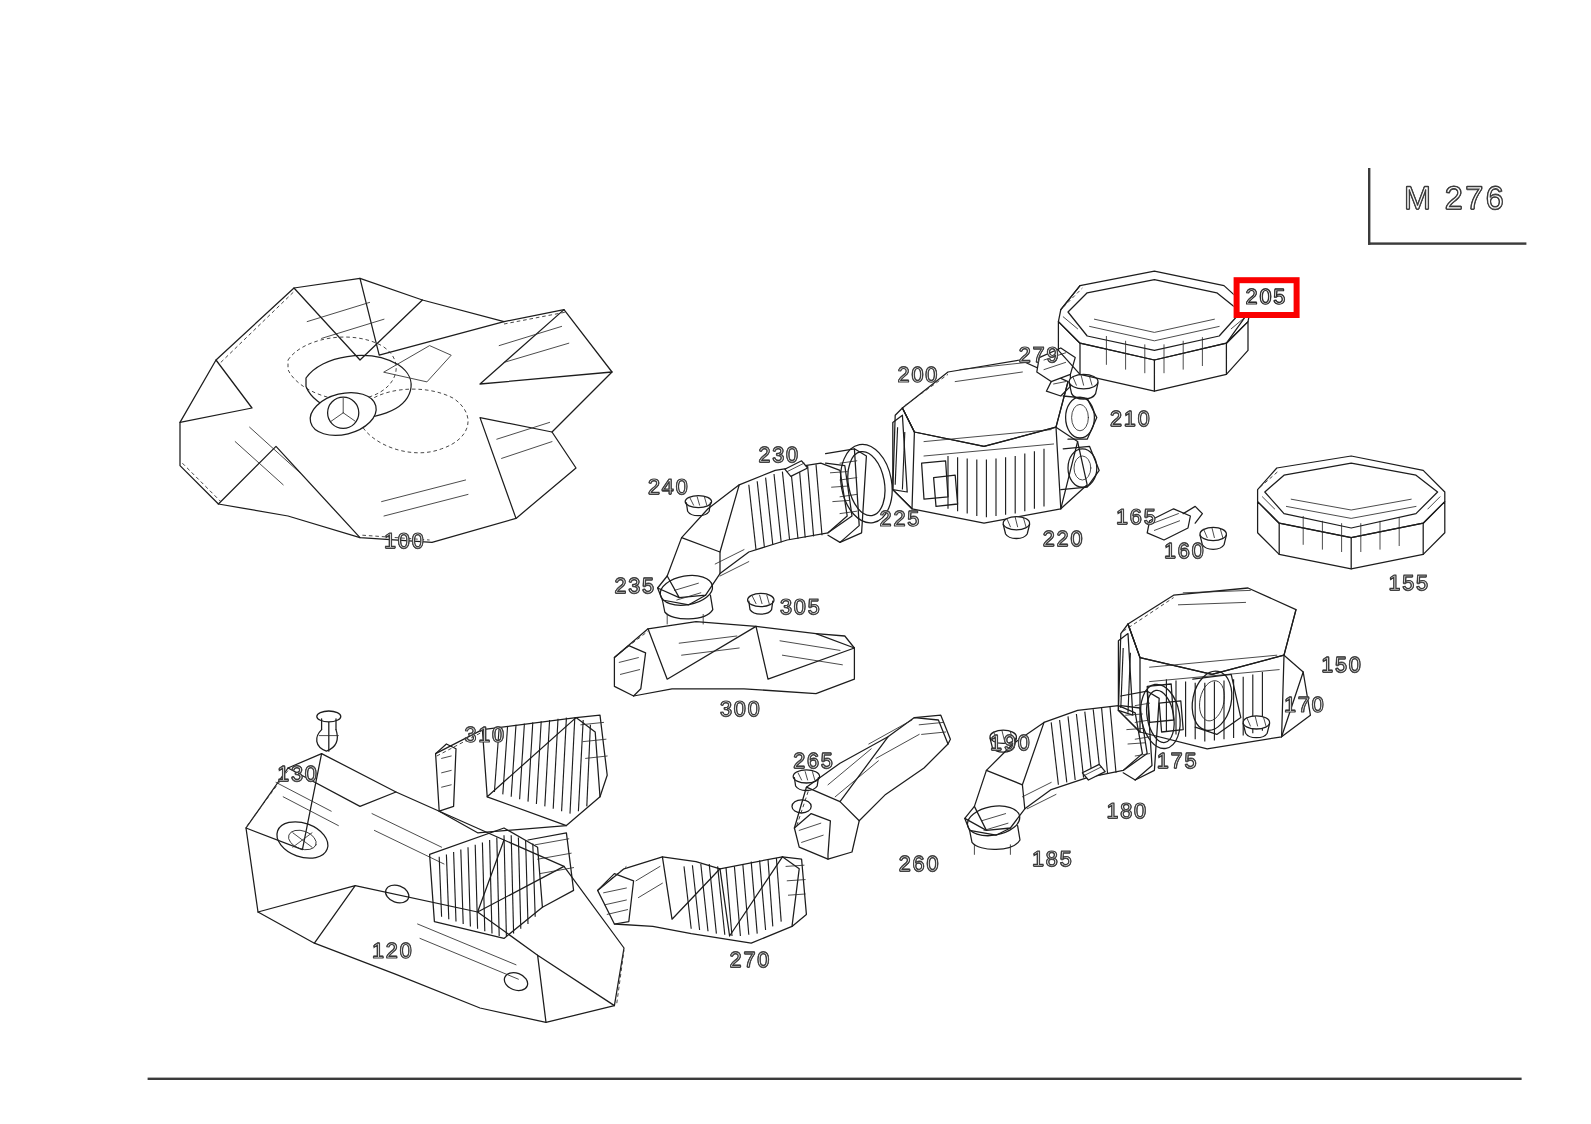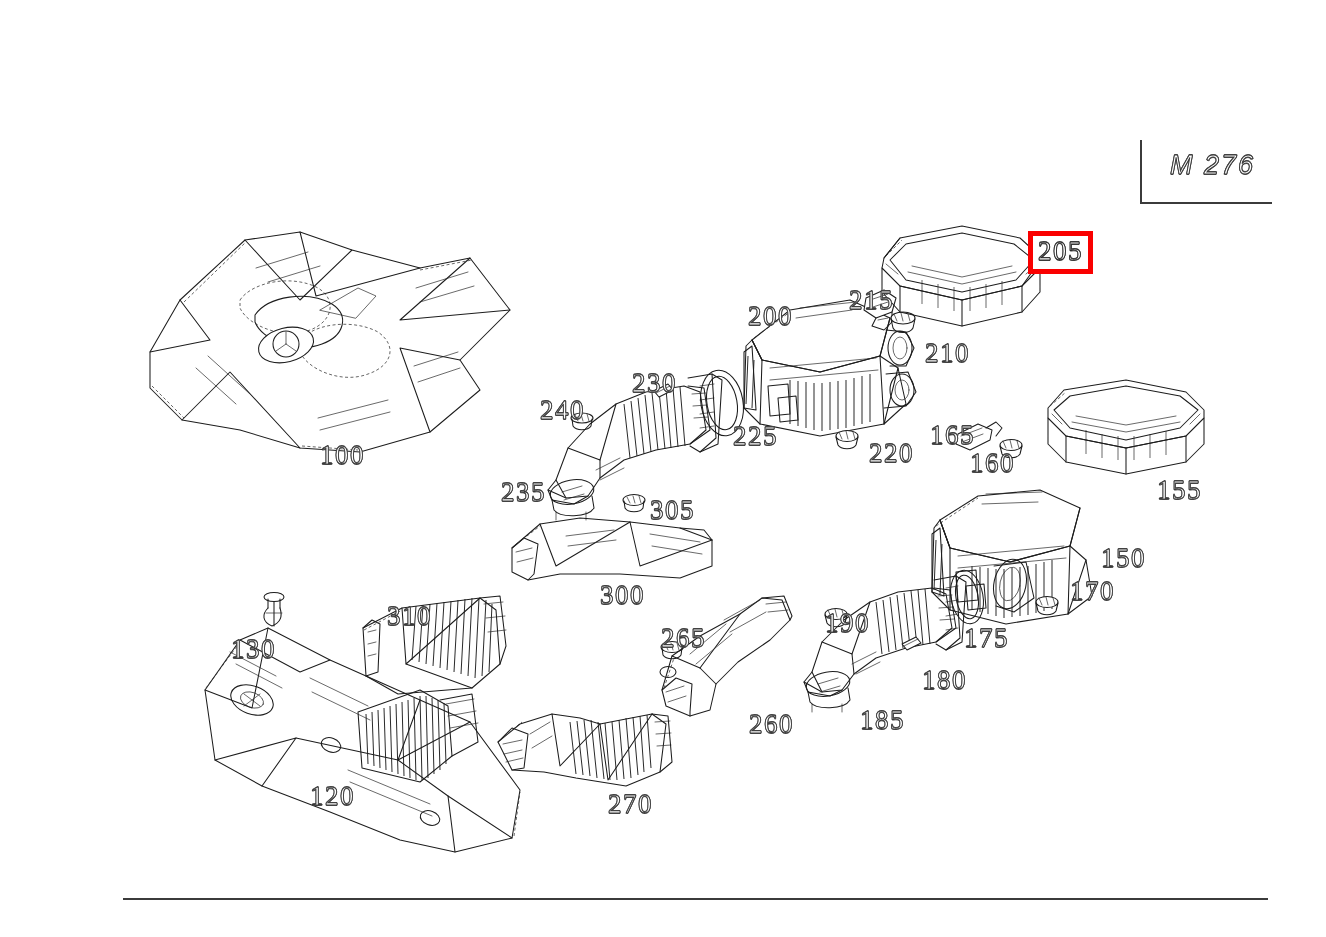--- a/index.html
+++ b/index.html
@@ -21,22 +21,22 @@
     position: absolute;
     left: 0;
     top: 0;
     width: 1326px;
     height: 937px;
   }
 
   
   .callout {
     position: absolute;
-    font-family: Liberation Serif, serif;
-    font-size: 27px;
+    font-family: Liberation Sans, sans-serif;
+    font-size: 18px;
     letter-spacing: 1.5px;
     color: #ffffff;
     -webkit-text-stroke: 0.9px #3a3a3a;
     text-shadow:
       -0.6px 0 #4a4a4a, 0.6px 0 #4a4a4a,
       0 -0.6px #4a4a4a, 0 0.6px #4a4a4a;
     white-space: nowrap;
     line-height: 1;
     user-select: none;
   }
@@ -51,21 +51,20 @@
 
   
   #engine-code-block {
     position: absolute;
     left: 1140px;
     top: 140px;
     width: 130px;
     height: 62px;
     border-left: 2px solid #3b3b3b;
     border-bottom: 2px solid #3b3b3b;
-    font-style: italic;
   }
   #engine-code-text {
     position: absolute;
     left: 28px;
     top: 10px;
     font-family: "Liberation Sans", sans-serif;
     font-size: 27px;
     letter-spacing: 2px;
     color: #ffffff;
     -webkit-text-stroke: 1px #3a3a3a;
@@ -534,25 +533,25 @@
       <div class="callout" style="left: 970px; top: 450px;">160</div>
       <div class="callout" style="left: 930px; top: 422px;">165</div>
       <div class="callout" style="left: 1070px; top: 578px;">170</div>
       <div class="callout" style="left: 964px; top: 625px;">175</div>
       <div class="callout" style="left: 922px; top: 667px;">180</div>
       <div class="callout" style="left: 860px; top: 707px;">185</div>
       <div class="callout" style="left: 825px; top: 570px; margin-top: 40px;">190</div>
       <div class="callout" style="left: 748px; top: 303px;">200</div>
       <div class="callout highlight" style="left: 1028px; top: 231px; border-color: rgb(250, 0, 0);">205</div>
       <div class="callout" style="left: 925px; top: 340px;">210</div>
-      <div class="callout" style="left: 849px; top: 287px;">215</div>
+      <div class="callout" style="left: 849px; top: 287px;">279</div>
       <div class="callout" style="left: 869px; top: 440px;">220</div>
       <div class="callout" style="left: 733px; top: 423px;">225</div>
       <div class="callout" style="left: 632px; top: 370px;">230</div>
-      <div class="callout" style="left: 501px; top: 479px;">235</div>
+      <div class="callout" style="left: 512px; top: 479px;">235</div>
       <div class="callout" style="left: 540px; top: 397px;">240</div>
       <div class="callout" style="left: 749px; top: 711px; text-align: right;">260</div>
       <div class="callout" style="left: 661px; top: 625px;">265</div>
       <div class="callout" style="left: 608px; top: 791px;">270</div>
       <div class="callout" style="left: 600px; top: 582px;">300</div>
       <div class="callout" style="left: 650px; top: 497px;">305</div>
       <div class="callout" style="left: 387px; top: 583px; margin-top: 20px;">310</div>
     </div>
 
   <div id="footer-rule"></div>

